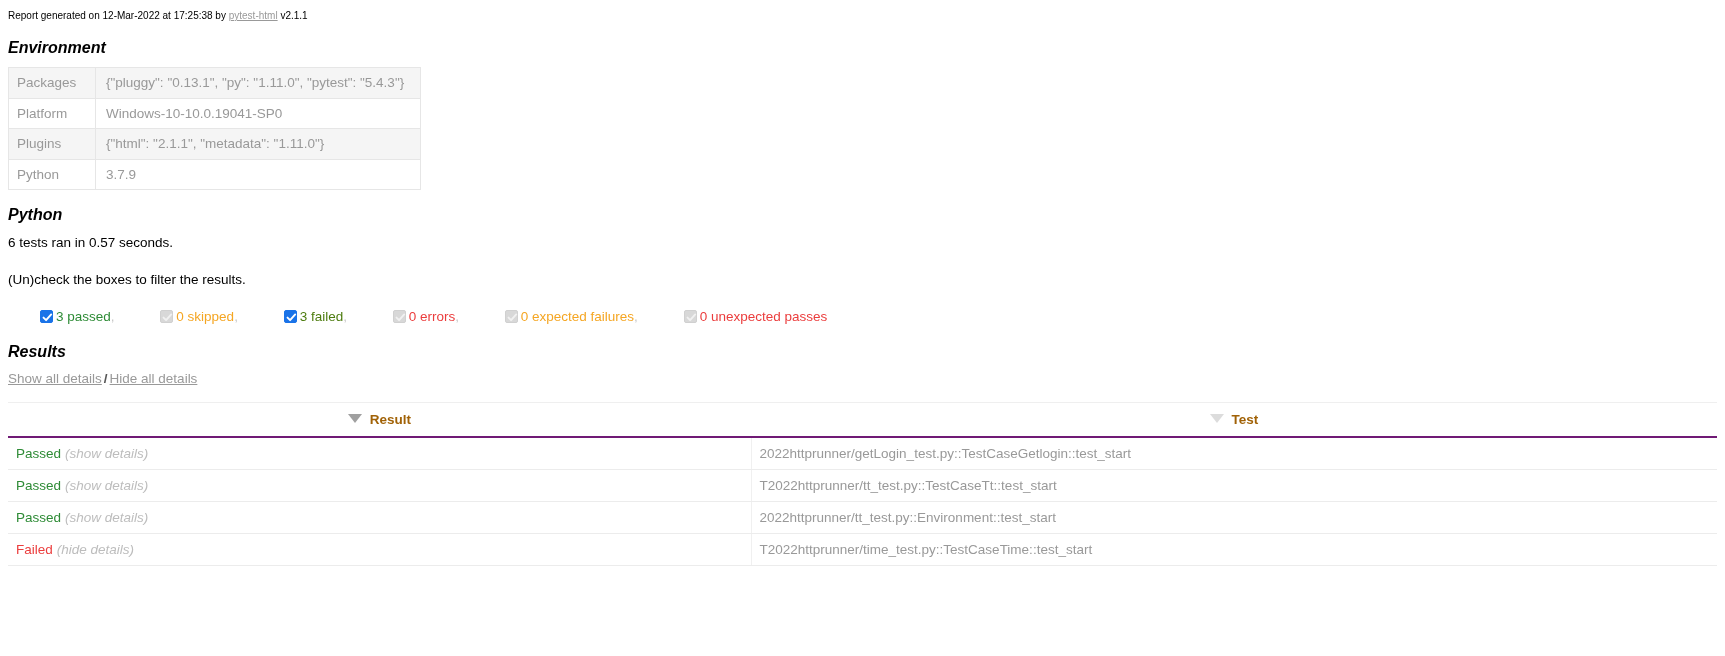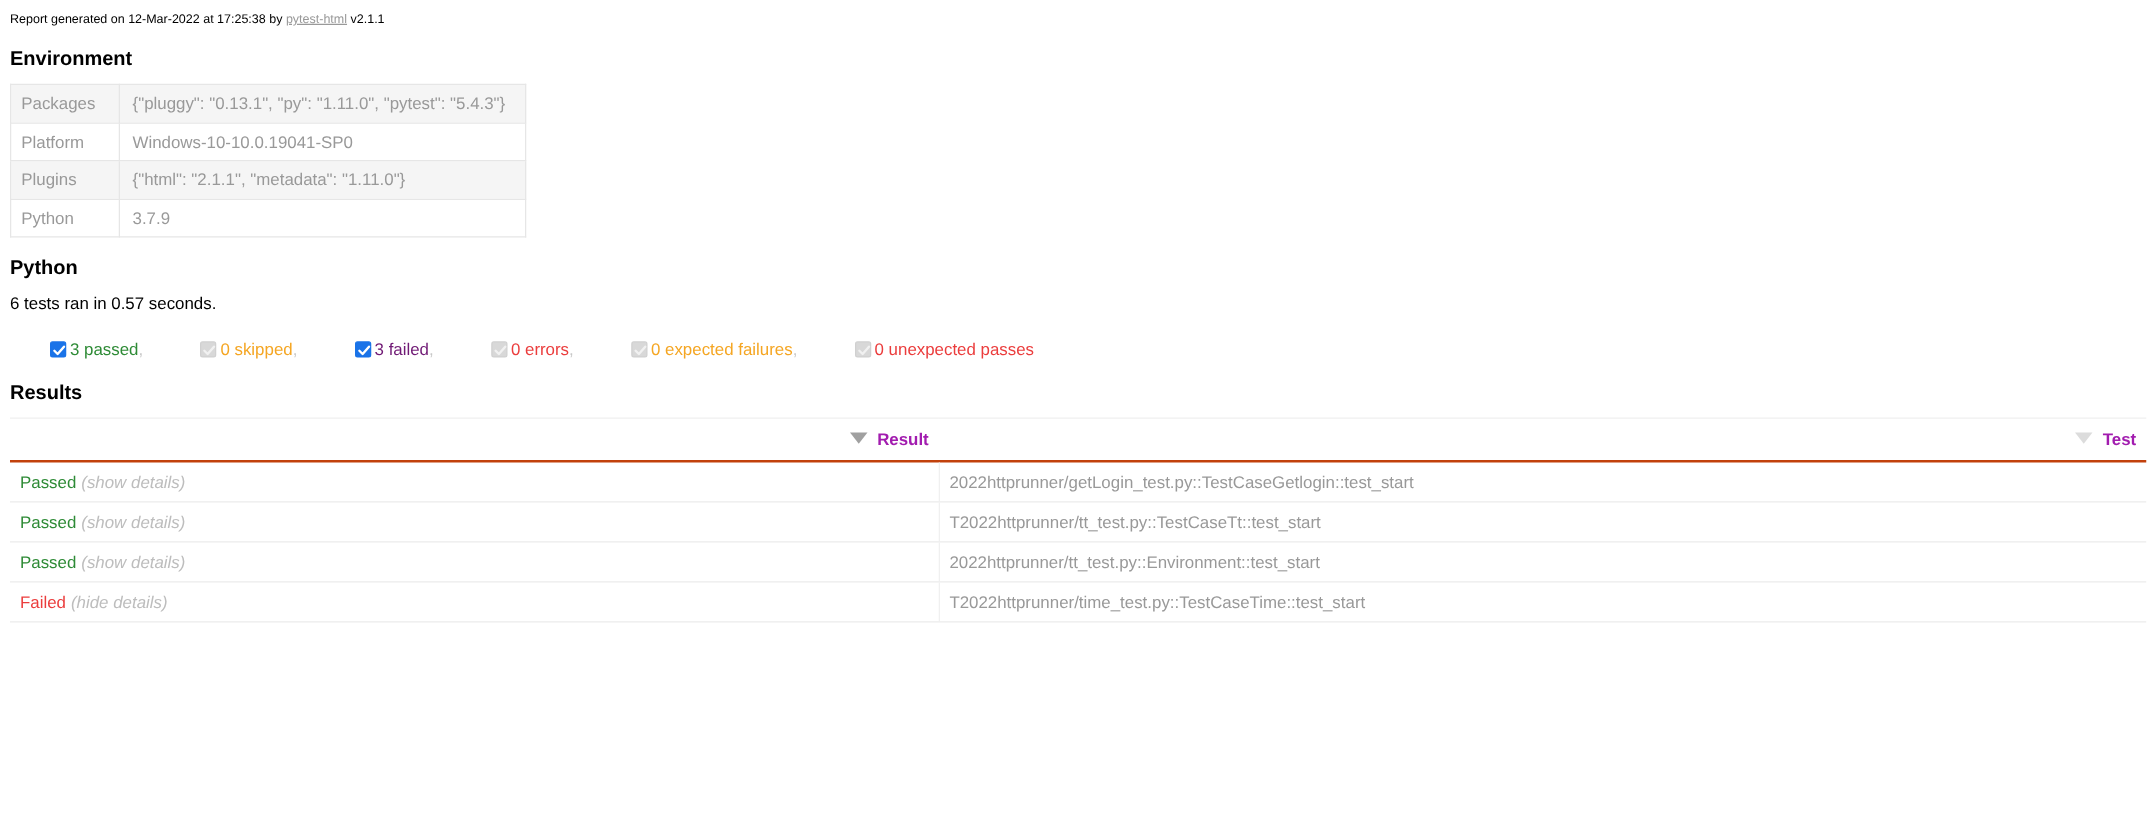--- a/index.html
+++ b/index.html
@@ -27,20 +27,21 @@
     font-weight: bold;
     margin: 10px 0 18px 0;
     color: #000;
     letter-spacing: -0.2px;
   }
   h2.section-title {
     font-size: 16px;
     font-weight: bold;
     margin: 16px 0 10px 0;
     color: #000;
+    font-style: italic;
   }
 
   
   .generated-line {
     font-size: 10px;
     color: #000;
     margin: 0 0 6px 0;
     line-height: 1.5;
   }
   .generated-line a {
@@ -112,21 +113,21 @@
   .cbx.unchecked {
     background: #d8d8d8;
     border: 1px solid #d0d0d0;
   }
   .cbx svg { position: absolute; left: 1px; top: 1px; }
   .cbx.checked svg path { stroke: #ffffff; }
   .cbx.unchecked svg path { stroke: #f1f1f1; }
   .filter-label { cursor: pointer; }
   .filter-label.passed { color: #2e8b36; }
   .filter-label.skipped { color: #f5a623; }
-  .filter-label.failed { color: #701a75; }
+  .filter-label.failed { color: #4d7c0f; }
   .filter-label.error { color: #eb3d3d; }
   .filter-label.xfailed { color: #f5a623; }
   .filter-label.xpassed { color: #eb3d3d; }
   .comma { color: #c8c8c8; }
 
   
   .detail-links {
     font-size: 13.5px;
     color: #777;
     margin: 0 0 16px 0;
@@ -139,25 +140,25 @@
 
   
   table.results {
     width: 100%;
     border-collapse: collapse;
     border-spacing: 0;
     font-size: 13.5px;
     table-layout: fixed;
   }
   table.results thead th {
-    text-align: right;
+    text-align: center;
     font-weight: bold;
-    color: #a21caf;
+    color: #a16207;
     padding: 9px 8px 9px 8px;
-    border-bottom: 2px solid #c2410c;
+    border-bottom: 2px solid #701a75;
     border-top: 1px solid #efefef;
     background: #ffffff;
     white-space: nowrap;
     cursor: pointer;
   }
   th.col-result { width: 727px; padding-left: 18px; }
   th.col-test   { padding-left: 32px; }
   .sort-arrow {
     display: inline-block;
     width: 0;
@@ -218,20 +219,21 @@
       <tr class="even">
         <td class="env-key">Python</td>
         <td class="env-val">3.7.9</td>
       </tr>
     </tbody>
   </table>
 
   <h2 class="section-title">Python</h2>
 
   <p class="summary-line">6 tests ran in 0.57 seconds.</p>
+  <p class="summary-line">(Un)check the boxes to filter the results.</p>
 
   <div class="filters">
 
     <span class="filter-group"><span class="cbx checked"><svg width="11" height="11" viewBox="0 0 11 11">
             <path d="M1.5 5.6 L4.1 8.2 L9.2 2.4" fill="none" stroke-width="1.9" stroke-linecap="round" stroke-linejoin="round"></path>
           </svg></span><span class="filter-label passed">3 passed</span><span class="comma">,</span></span>
 
     <span class="filter-group"><span class="cbx unchecked"><svg width="11" height="11" viewBox="0 0 11 11">
             <path d="M1.5 5.6 L4.1 8.2 L9.2 2.4" fill="none" stroke-width="1.9" stroke-linecap="round" stroke-linejoin="round"></path>
           </svg></span><span class="filter-label skipped">0 skipped</span><span class="comma">,</span></span>
@@ -249,20 +251,21 @@
           </svg></span><span class="filter-label xfailed">0 expected failures</span><span class="comma">,</span></span>
 
     <span class="filter-group"><span class="cbx unchecked"><svg width="11" height="11" viewBox="0 0 11 11">
             <path d="M1.5 5.6 L4.1 8.2 L9.2 2.4" fill="none" stroke-width="1.9" stroke-linecap="round" stroke-linejoin="round"></path>
           </svg></span><span class="filter-label xpassed">0 unexpected passes</span><span class="comma"></span></span>
 
   </div>
 
   <h2 class="section-title">Results</h2>
 
+  <p class="detail-links"><a href="#">Show all details</a><span class="sep">/</span><a href="#">Hide all details</a></p>
 
   <table class="results">
     <thead>
       <tr>
         <th class="col-result"><span class="sort-arrow"></span><span>Result</span></th>
         <th class="col-test"><span class="sort-arrow inactive"></span><span>Test</span></th>
       </tr>
     </thead>
     <tbody>
       <tr>

